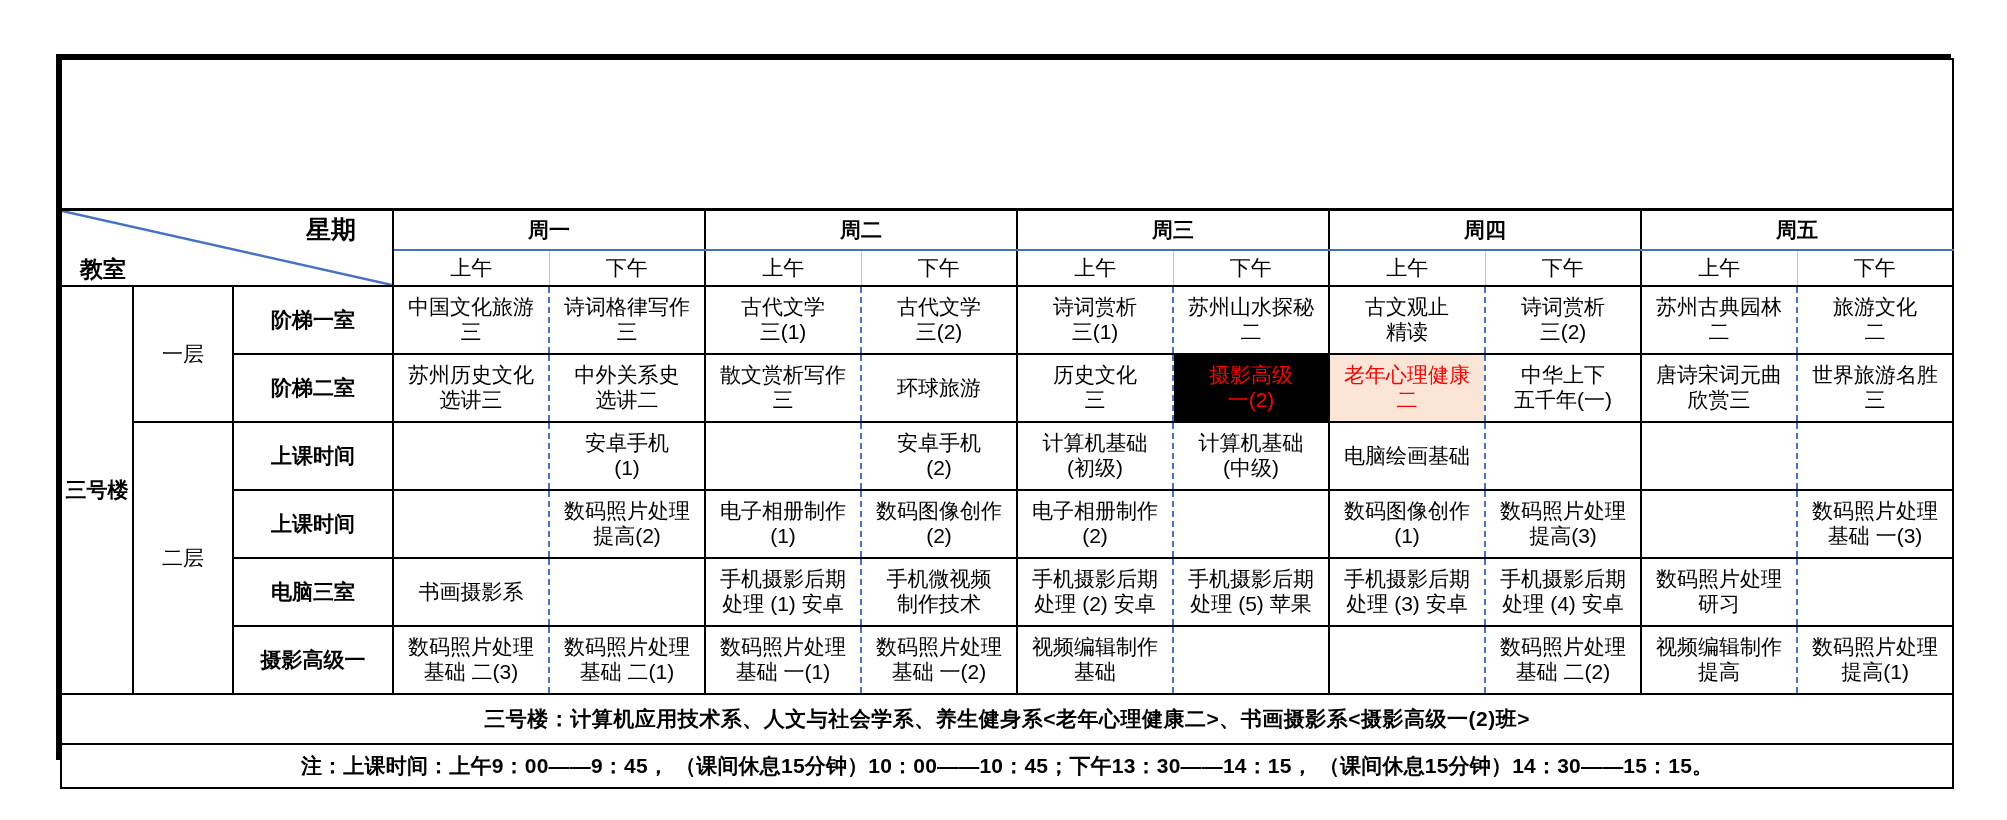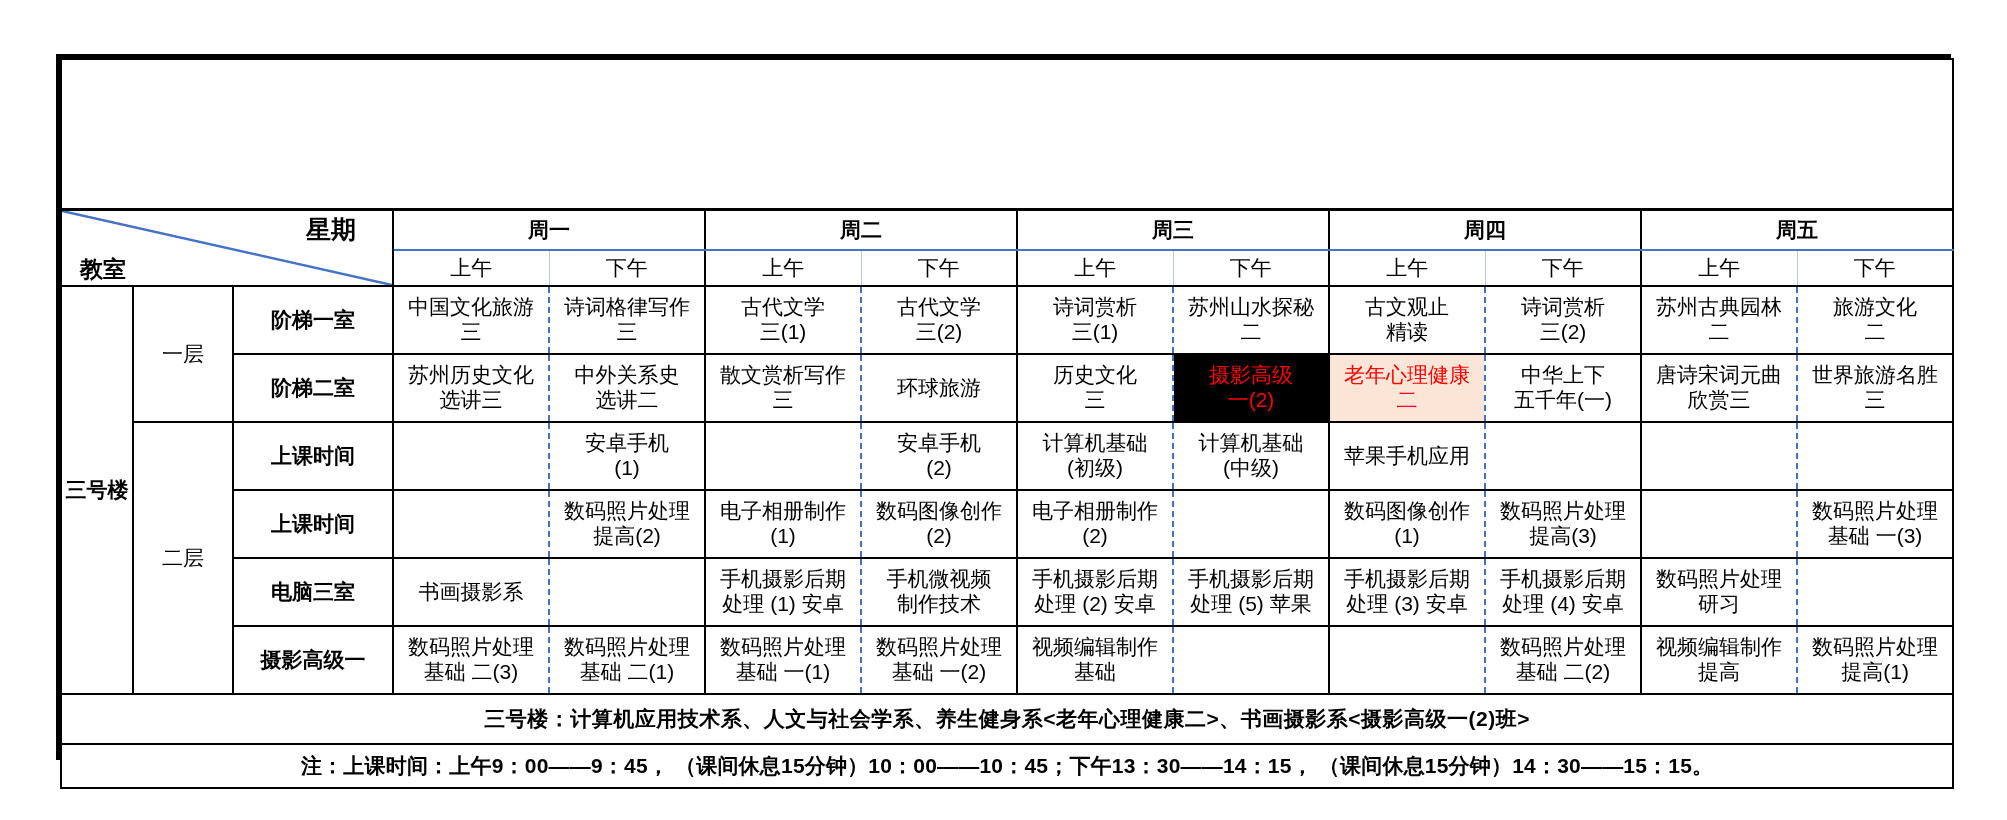--- a/index.html
+++ b/index.html
@@ -291,21 +291,21 @@
 
       <tr>
         <td class="floor" rowspan="4">二层</td>
         <td class="room">上课时间</td>
         <td class="course am"></td>
         <td class="course pm">安卓手机<br>(1)</td>
         <td class="course am"></td>
         <td class="course pm">安卓手机<br>(2)</td>
         <td class="course am">计算机基础<br>(初级)</td>
         <td class="course pm">计算机基础<br>(中级)</td>
-        <td class="course am">苹果手机应用</td>
+        <td class="course am">电脑绘画基础</td>
         <td class="course pm"></td>
         <td class="course am"></td>
         <td class="course pm"></td>
       </tr>
 
       <tr>
         <td class="room">上课时间</td>
         <td class="course am"></td>
         <td class="course pm">数码照片处理<br>提高(2)</td>
         <td class="course am">电子相册制作<br>(1)</td>

